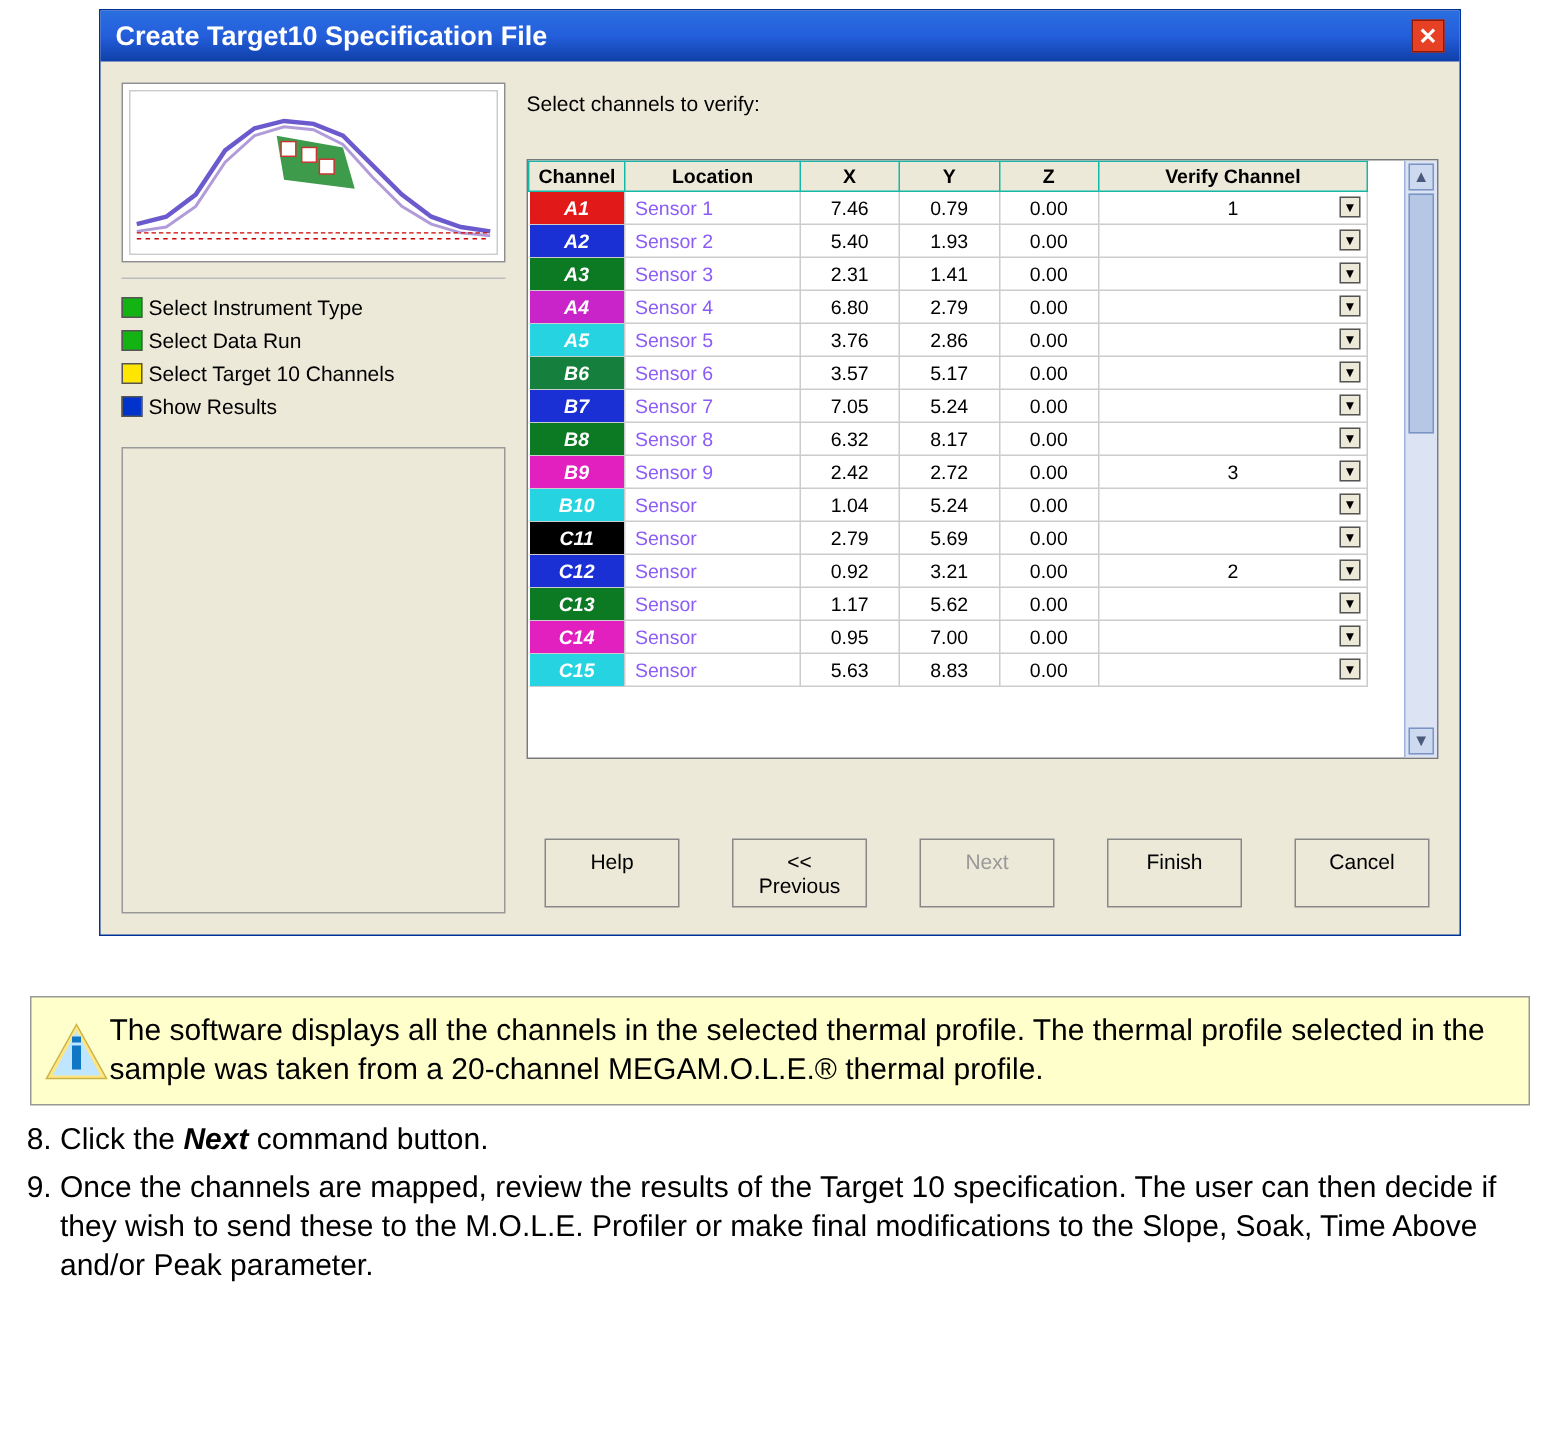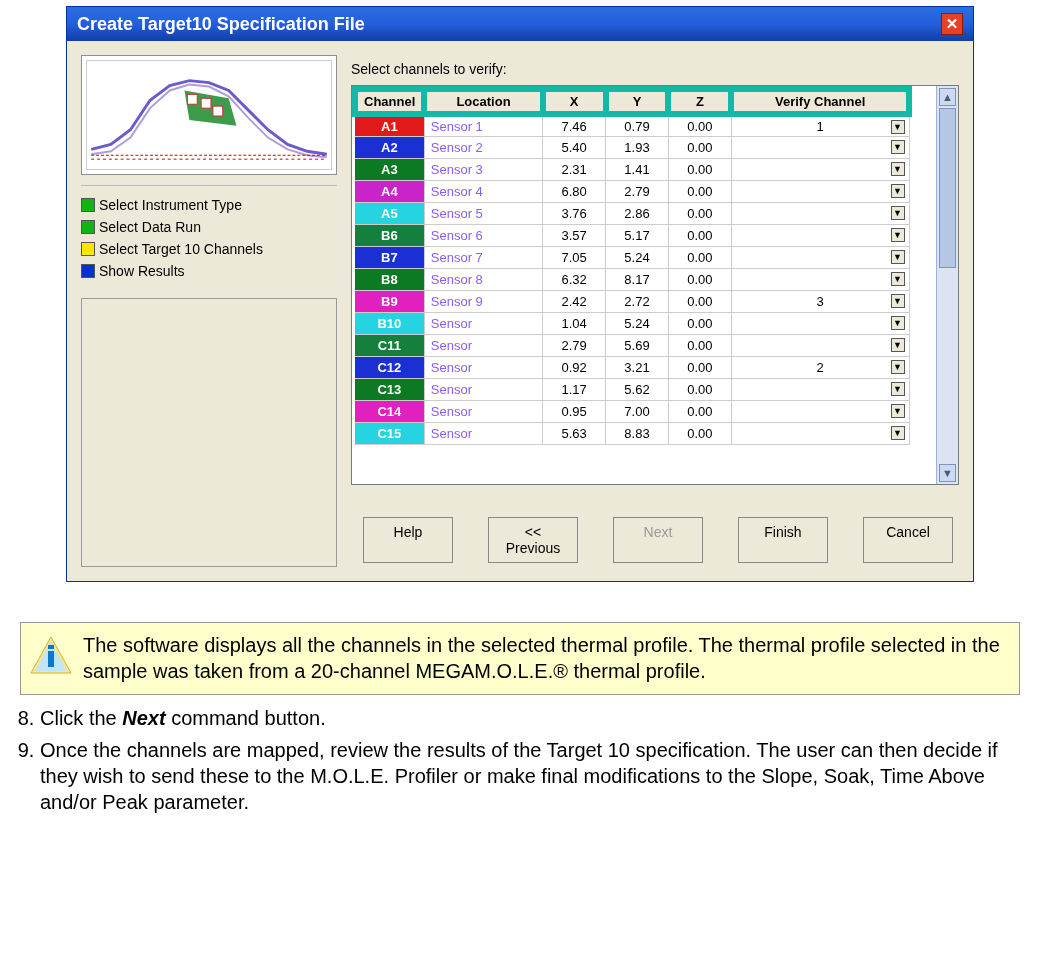--- a/index.html
+++ b/index.html
@@ -20,51 +20,51 @@
   .thumb svg { width:100%; height:100%; }
   .steps { border-top:1px solid #bbb; padding-top:8px; }
   .step { display:flex; align-items:center; gap:4px; padding:3px 0; font-size:14px; filter: blur(0.4px); }
   .step .box { width:14px; height:14px; border:1px solid #555; }
   .step.green .box { background:#14b314; }
   .step.yellow .box { background:#ffe600; }
   .step.blue .box { background:#0033cc; }
   .sidebar-bottom { border:1px solid #999; flex:1; min-height:40px; margin-top:6px; background:#ece9d8; }
 
   
-  .main { flex:1; display:flex; flex-direction:column; }
+  .main { flex:1; display:flex; flex-direction:column;gap:21px; }
   .prompt { font-size:14px; margin:6px 0 8px; filter: blur(0.4px);}
   .scrollwrap { border:1px solid #7a7a7a; background:#fff; height:400px; overflow:hidden; position:relative; display:flex;}
   .tablearea{ flex:1; overflow:hidden; }
   .vscroll { width:22px; background:#dce4f4; border-left:1px solid #9db2d8; position:relative; }
   .vscroll .arrow { position:absolute; left:2px; right:2px; height:18px; background:#cdd9ee; border:1px solid #7b94c4;
                     display:flex; align-items:center; justify-content:center; color:#4a5a7a; font-size:11px;}
   .vscroll .arrow.up { top:2px; }
   .vscroll .arrow.down{ bottom:2px; }
   .vscroll .thumb-bar { position:absolute; left:2px; right:2px; top:22px; height:160px; background:#b6c7e6; border:1px solid #7b94c4;}
 
   table.ch { border-collapse:collapse; width:560px; font-size:13px;}
-  table.ch th { border:6px solid #14b8a6; background:#ece9d8; font-weight:bold; padding:2px 6px; text-align:center;}
+  table.ch th { border:1px solid #14b8a6; background:#ece9d8; font-weight:bold; padding:2px 6px; text-align:center;}
   table.ch td { border-bottom:1px solid #ccc; border-right:1px solid #ccc; padding:1px 6px; text-align:center; height:22px;}
   table.ch td.loc{ text-align:left; color:#8b5cf6;}
-  table.ch td.chan { color:#fff; font-weight:bold; width:42px;}
+  table.ch td.chan { color:#fff; font-weight:bold; width:42px;font-style:italic;}
   .verify-cell { position:relative; text-align:center;}
   .verify-cell .drop { position:absolute; right:4px; top:3px; width:14px; height:14px; border:1px solid #555; background:#ece9d8;
                        display:flex; align-items:center; justify-content:center; font-size:9px; cursor:pointer;}
   tr td { filter: blur(0.35px);}
 
   
   .btnbar { display:flex; justify-content:flex-end; gap:12px; padding:32px 6px 4px; }
   .btn { min-width:90px; padding:6px 14px; border:1px solid #888; background:#ece9d8; font-size:14px; text-align:center; cursor:pointer;
          filter: blur(0.3px); margin-left: 23px;}
   .btn.disabled{ color:#999; cursor:default; }
   .btn.help { margin-right:auto; margin-left:6px; }
 
   
   .below { width:1000px; margin:40px auto 10px; }
-  .note { border:1px solid #999; background:#ffffcc; padding:10px 12px 10px 8px; display:flex; gap:10px; align-items:flex-start;}
+  .note { border:1px solid #999; background:#ffffcc; padding:10px 12px 10px 8px; display:flex; gap:0; align-items:center;}
   .note .tri { width:44px; height:44px; position:relative; }
   .note .tri svg { width:44px; height:44px; }
   .note .txt { font-size:20px; line-height:1.28; font-family:Arial, sans-serif;}
   ol.steps-list { margin:10px 0 0 20px; padding:0; font-size:20px; font-family:Arial,sans-serif;}
   ol.steps-list li { margin:6px 0; line-height:1.3;}
   ol.steps-list li span.b { font-weight:bold; font-style:italic;}
 </style>
 </head>
 <body>
 
@@ -204,21 +204,21 @@
                 </tr>
                 <tr>
                   <td class="chan" style="background:#25d4e0">B10</td>
                   <td class="loc">Sensor</td>
                   <td>1.04</td>
                   <td>5.24</td>
                   <td>0.00</td>
                   <td class="verify-cell"><span></span><span class="drop">▼</span></td>
                 </tr>
                 <tr>
-                  <td class="chan" style="background:#15803d">C11</td>
+                  <td class="chan" style="background:#000000">C11</td>
                   <td class="loc">Sensor</td>
                   <td>2.79</td>
                   <td>5.69</td>
                   <td>0.00</td>
                   <td class="verify-cell"><span></span><span class="drop">▼</span></td>
                 </tr>
                 <tr>
                   <td class="chan" style="background:#1a2fd4">C12</td>
                   <td class="loc">Sensor</td>
                   <td>0.92</td>

